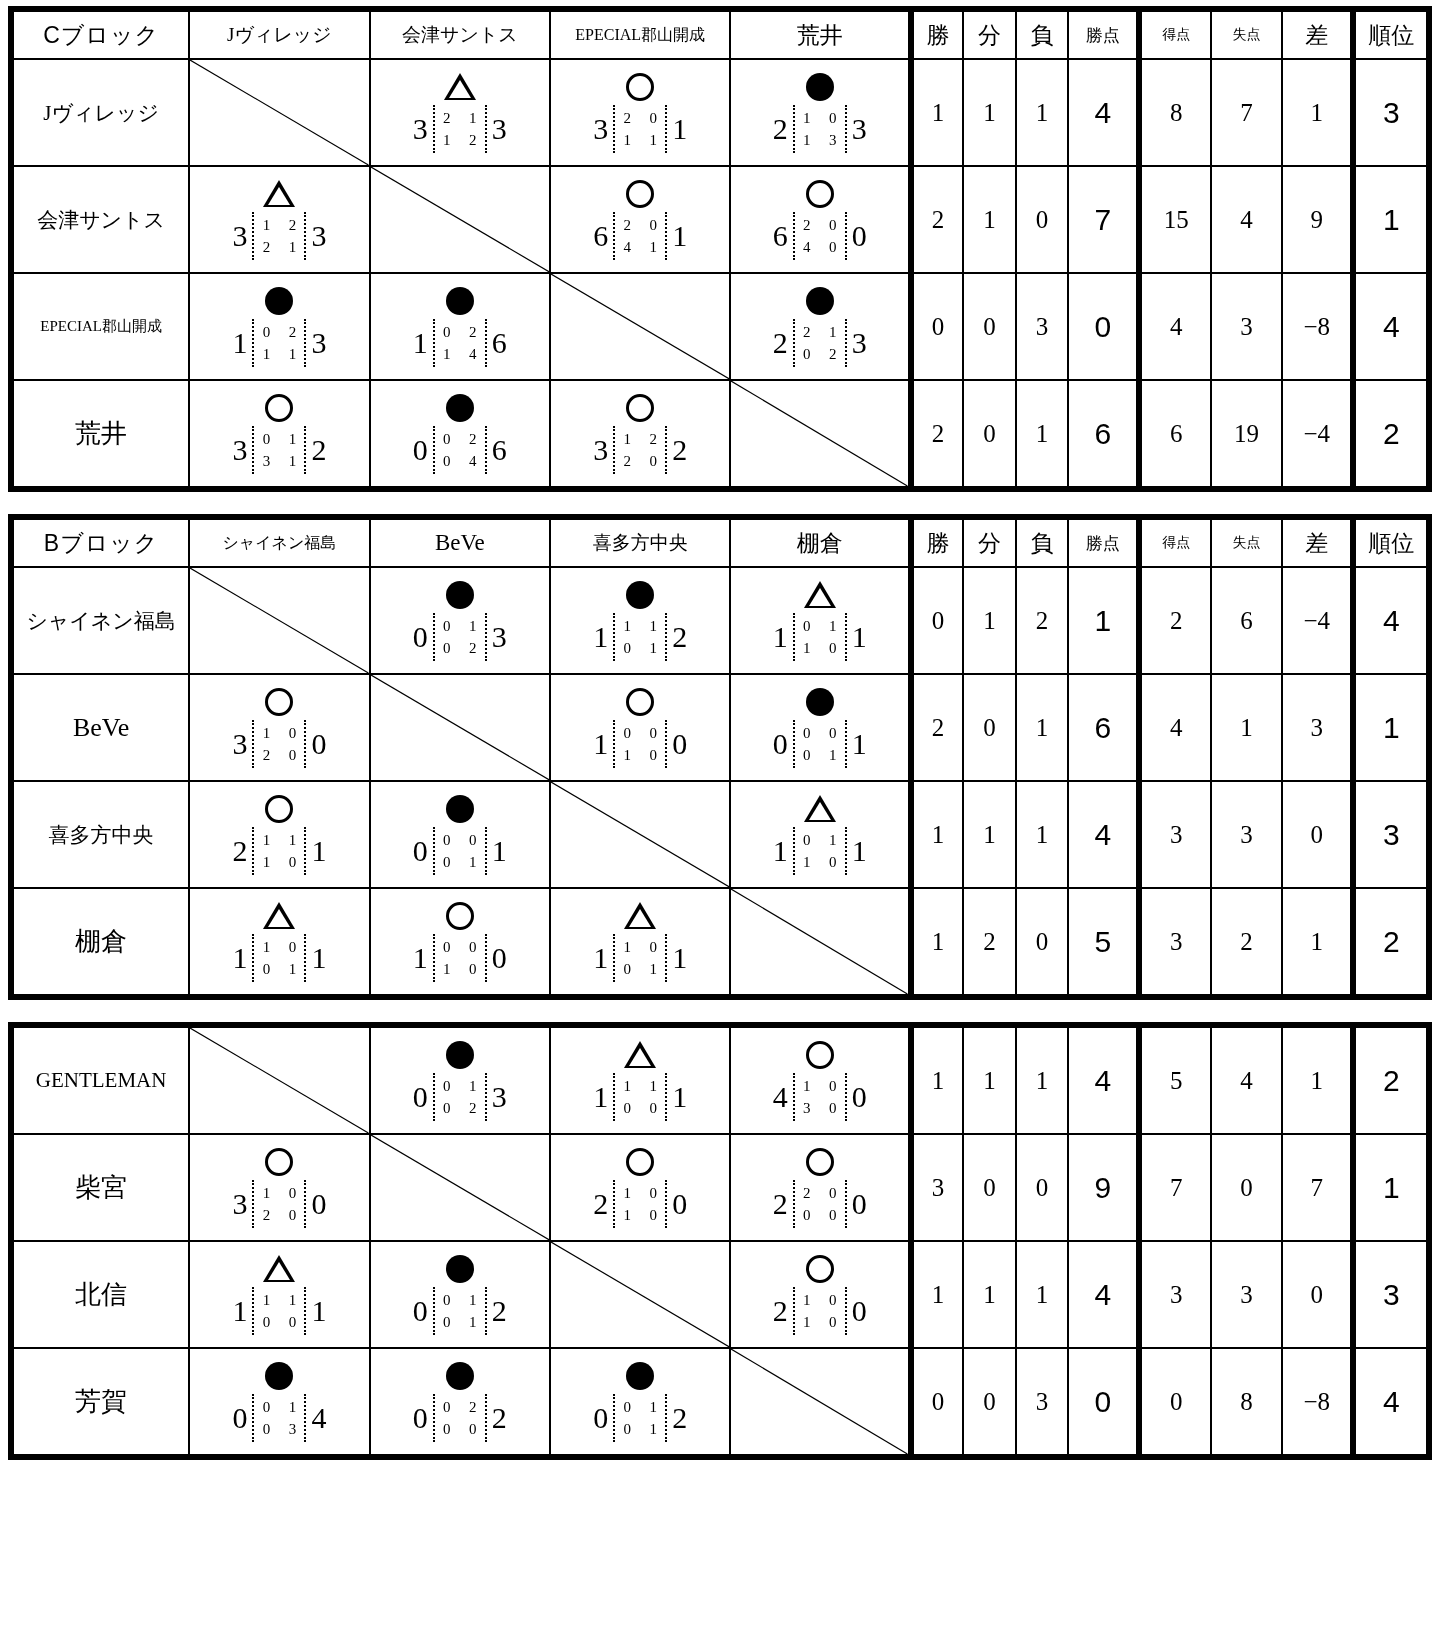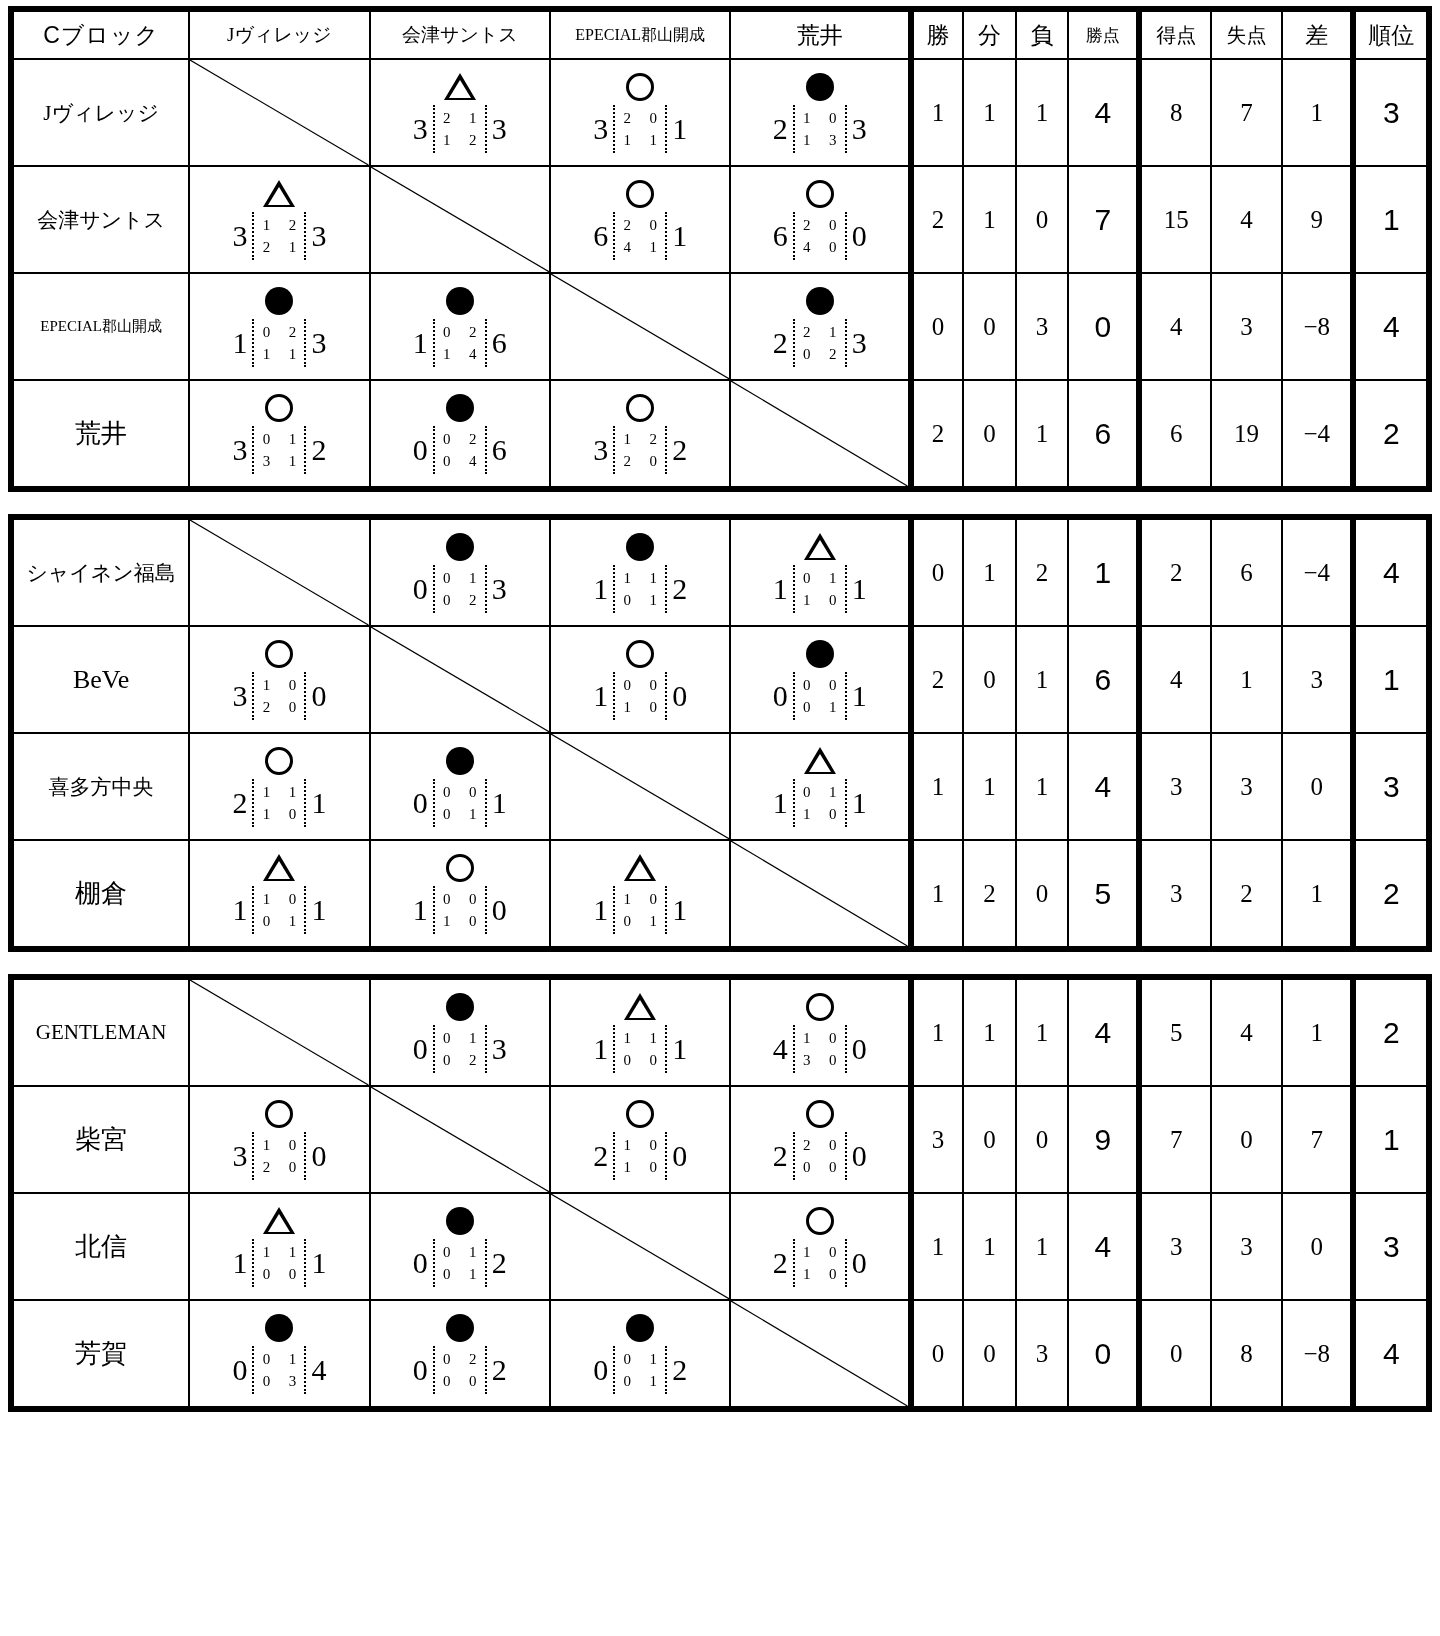--- a/index.html
+++ b/index.html
@@ -34,21 +34,21 @@
     font-family:"Liberation Sans", sans-serif;
     font-weight:bold;
     font-size:29px;
     letter-spacing:1px;
   }
   .teamhead{font-size:25px;}
   .teamhead.small{font-size:19px;}
   .teamhead.xsmall{font-size:16px;}
   .stathead{font-size:24px; font-family:"Liberation Sans", sans-serif; font-weight:bold;}
   .stathead.sm{font-size:17px;}
-  .stathead.sm2{font-size:20px;}
+  .stathead.sm2{font-size:14px;}
 
   
   tr.datarow td{height:105px;}
   .rowname{font-size:26px;}
   .rowname.small{font-size:21px;}
   .rowname.xxsmall{font-size:15px;}
 
   
   .diag{position:relative; overflow:hidden;}
   .diag svg{position:absolute; left:0; top:0; width:100%; height:100%;}
@@ -436,20 +436,35 @@
           <col style="width:50px">
           <col style="width:50px">
           <col style="width:50px">
           <col style="width:68px">
           <col style="width:68px">
           <col style="width:68px">
           <col style="width:68px">
           <col style="width:70px">
         </colgroup>
         <tbody>
+          <tr class="hdr">
+            <td class="blockname">Bブロック</td>
+            <td class="teamhead xsmall">シャイネン福島</td>
+            <td class="teamhead">BeVe</td>
+            <td class="teamhead small">喜多方中央</td>
+            <td class="teamhead">棚倉</td>
+            <td class="stathead thickleft">勝</td>
+            <td class="stathead">分</td>
+            <td class="stathead">負</td>
+            <td class="stathead sm">勝点</td>
+            <td class="stathead sm2 thickleft">得点</td>
+            <td class="stathead sm2">失点</td>
+            <td class="stathead">差</td>
+            <td class="stathead thickleft">順位</td>
+          </tr>
           <tr class="datarow">
             <td class="rowname small">シャイネン福島</td>
             <td class="diag">
               <svg viewBox="0 0 100 100" preserveAspectRatio="none">
                 <line x1="0" y1="0" x2="100" y2="100" stroke="#000" stroke-width="1.2" vector-effect="non-scaling-stroke"></line>
               </svg>
             </td>
             <td class="score">
               <div class="mark"><span class="glyph circle-f"></span></div>
               <div class="scoreline">

